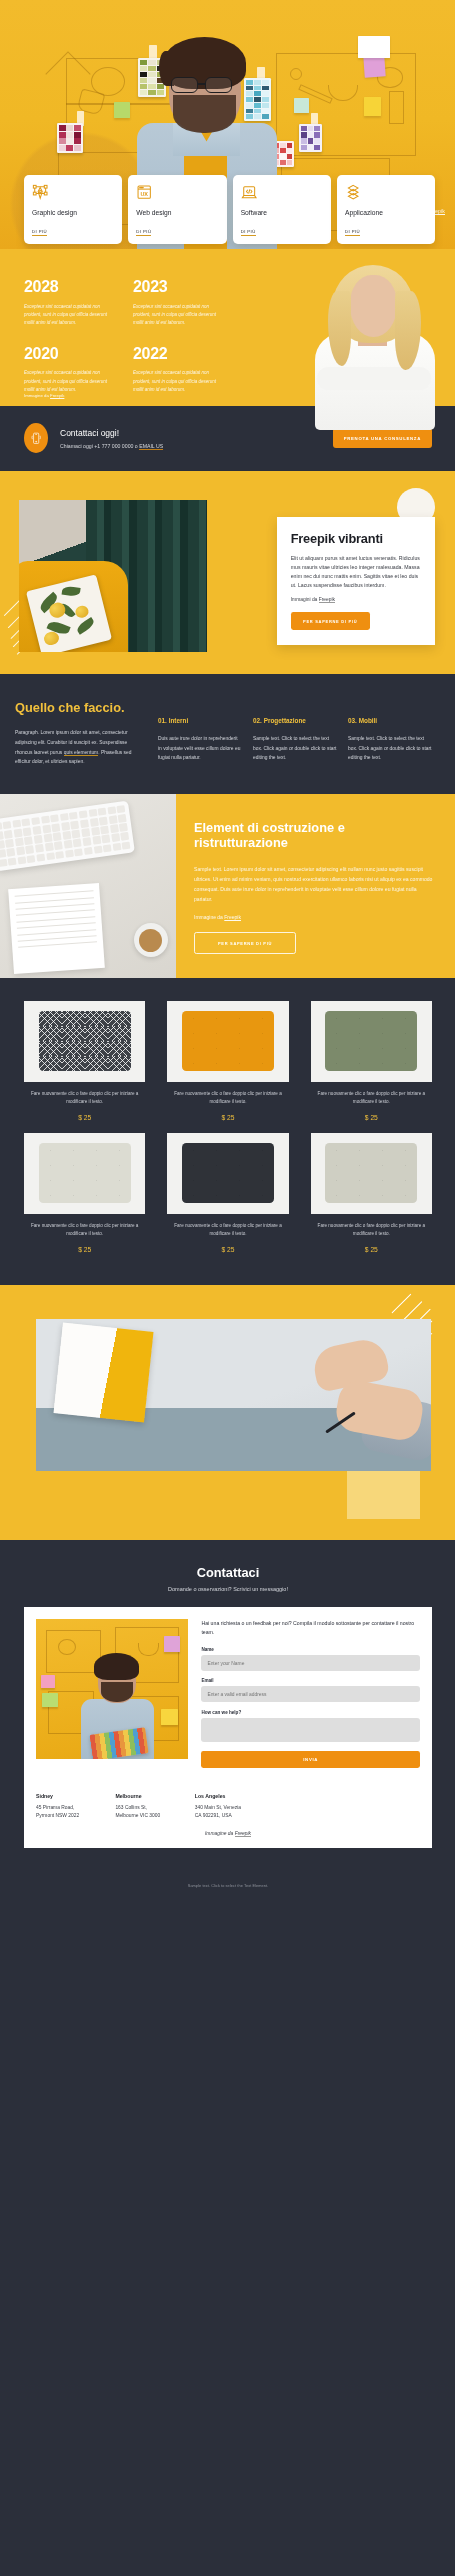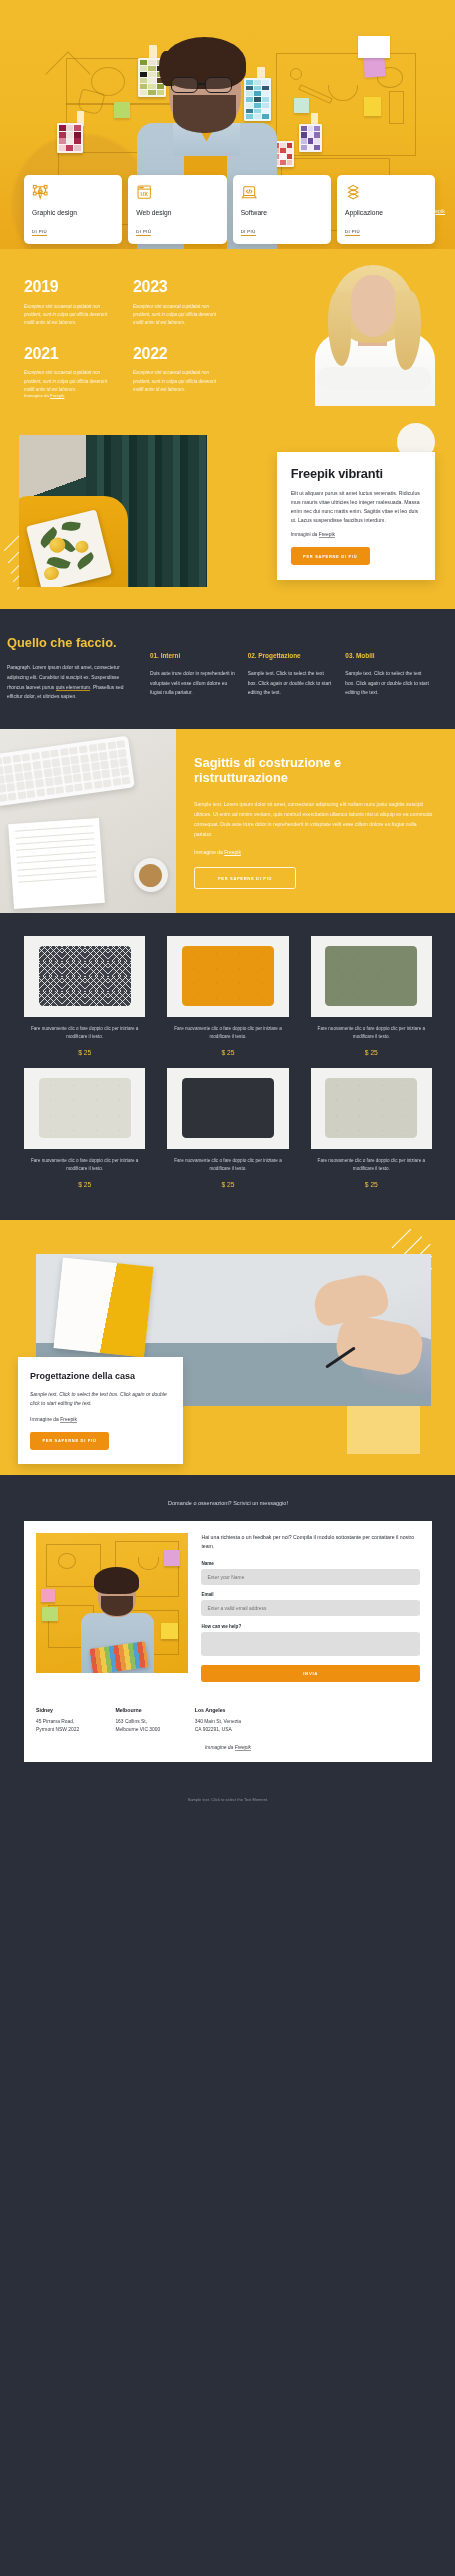--- a/index.html
+++ b/index.html
@@ -150,21 +150,21 @@
   }
   .vib-h { font-size:12.8px; font-weight:700; line-height:1.12; color:#1d1f25; margin-bottom:8px; letter-spacing:-0.2px;}
   .vib-p { font-size:5.2px; line-height:1.72; color:#3a3d45; margin-bottom:7.3px; }
   .vib-credit { font-size:4.9px; color:#3a3d45; margin-bottom:9.7px; }
   .vib-credit u { border-bottom:0.6px solid #999; text-decoration:none; }
   .btn-o2 { background:#ef8f10; color:#fff; border:none; width:79px; padding:6.7px 0;
      border-radius:2.4px; font-size:4px; letter-spacing:0.7px; font-weight:700; cursor:pointer;
      font-family:"Liberation Sans", sans-serif; }
 
   
-  .faccio { background:#2b2f3a; padding:27px 24px 27px 7px; display:flex; gap:12px; }
+  .faccio { background:#2b2f3a; padding:27px 24px 27px 7px; display:flex; gap:12px;margin-left:8px; }
   .faccio-left { width:131px; flex:0 0 auto; }
   .faccio-h { font-size:12.8px; font-weight:700; color:#f2c13c; line-height:1.15; margin-bottom:12px; }
   .faccio-p { font-size:4.9px; line-height:2.0; color:#d3d6dc; }
   .faccio-p u { border-bottom:0.6px solid #c08c1c; text-decoration:none; }
   .faccio-cols { display:flex; gap:11px; flex:1; padding-top:16px; }
   .fcol { flex:1; }
   .fcol-h { font-size:6.4px; font-weight:700; color:#f2c13c; margin-bottom:8.5px; line-height:1.3; }
   .fcol-p { font-size:4.9px; line-height:1.95; color:#d3d6dc; }
 
   
@@ -464,29 +464,29 @@
         <div class="card-title">Applicazione</div>
         <div class="card-link">DI PIÙ</div>
       </div>
 
     </div>
   </div>
 
   <div class="years">
     <div class="years-grid">
       <div>
-        <div class="yr-num">2019</div>
+        <div class="yr-num">2028</div>
         <div class="yr-txt">Excepteur sint occaecat cupidatat non proident, sunt in culpa qui officia deserunt mollit anim id est laborum.</div>
       </div>
       <div>
         <div class="yr-num">2023</div>
         <div class="yr-txt">Excepteur sint occaecat cupidatat non proident, sunt in culpa qui officia deserunt mollit anim id est laborum.</div>
       </div>
       <div>
-        <div class="yr-num">2021</div>
+        <div class="yr-num">2020</div>
         <div class="yr-txt">Excepteur sint occaecat cupidatat non proident, sunt in culpa qui officia deserunt mollit anim id est laborum.</div>
       </div>
       <div>
         <div class="yr-num">2022</div>
         <div class="yr-txt">Excepteur sint occaecat cupidatat non proident, sunt in culpa qui officia deserunt mollit anim id est laborum.</div>
       </div>
     </div>
     <div class="woman">
       <div class="w-body"></div>
       <div class="w-neck"></div>
@@ -494,20 +494,37 @@
       <div class="w-hair"></div>
       <div class="w-face"></div>
       <div class="w-hair2"></div>
       <div class="w-hair3"></div>
     </div>
     <div class="years-credit">
       <span>Immagine da </span><u>Freepik</u>
     </div>
   </div>
 
+  <div class="strip">
+    <div class="strip-icon">
+      <svg width="10.3" height="14.6" viewBox="0 0 24 32" fill="none" stroke="#fff" stroke-width="1.6">
+        <rect x="6" y="4" width="12" height="24" rx="2"></rect>
+        <circle cx="12" cy="24" r="1" fill="#fff"></circle>
+          <path d="M10 7h4"></path>
+        <path d="M3 10c-1 2-1 6 0 8M21 10c1 2 1 6 0 8"></path>
+      </svg>
+    </div>
+    <div class="strip-text">
+      <div class="strip-title">Contattaci oggi!</div>
+      <div class="strip-sub">
+        <span>Chiamaci oggi +1 777 000 0000 o </span><u>EMAIL US</u>
+      </div>
+    </div>
+    <button class="btn-orange">PRENOTA UNA CONSULENZA</button>
+  </div>
 
   <div class="vibrant">
     <div class="vib-deco-circle"></div>
     <div class="vib-lines">
       <i style="left:-4.9px;top:4.9px;width:29px;"></i>
       <i style="left:-2.4px;top:14.6px;width:35px;"></i>
       <i style="left:0px;top:24px;width:40px;"></i>
       <i style="left:3.6px;top:34px;width:35px;"></i>
       <i style="left:8.5px;top:44px;width:28px;"></i>
     </div>
@@ -639,21 +656,21 @@
           <i></i>
           <i></i>
           <i></i>
           <i></i>
           <i></i>
           <i></i>
         </div>
       <div class="coffee"></div>
     </div>
     <div class="prog-body">
-      <div class="prog-h">Sagittis di costruzione e ristrutturazione</div>
+      <div class="prog-h">Element di costruzione e ristrutturazione</div>
       <div class="prog-p">Sample text. Lorem ipsum dolor sit amet, consectetur adipiscing elit nullam nunc justo sagittis suscipit ultrices. Ut enim ad minim veniam, quis nostrud exercitation ullamco laboris nisi ut aliquip ex ea commodo consequat. Duis aute irure dolor in reprehenderit in voluptate velit esse cillum dolore eu fugiat nulla pariatur.</div>
       <div class="prog-credit">
         <span>Immagine da </span><u>Freepik</u>
       </div>
       <button class="btn-ghost">PER SAPERNE DI PIÙ</button>
     </div>
   </div>
 
   <div class="mobili">
     <div class="prod-grid">
@@ -719,31 +736,24 @@
     </div>
     <div class="casa-sq"></div>
     <div class="casa-photo">
       <div class="desk"></div>
       <div class="papers"></div>
       <div class="sleeve"></div>
       <div class="hand"></div>
       <div class="hand2"></div>
       <div class="pen"></div>
     </div>
-    <div class="casa-card">
-      <div class="casa-h">Progettazione della casa</div>
-      <div class="casa-p">Sample text. Click to select the text box. Click again or double click to start editing the text.</div>
-      <div class="casa-credit">
-        <span>Immagine da </span><u>Freepik</u>
-      </div>
-      <button class="btn-o2">PER SAPERNE DI PIÙ</button>
-    </div>
   </div>
 
   <div class="contatti">
+    <div class="cont-h">Contattaci</div>
     <div class="cont-sub">Domande o osservazioni? Scrivici un messaggio!</div>
 
     <div class="cont-panel">
       <div class="cont-photo">
         <div class="cp-grid">
           <i style="left:9.7px;top:11px;width:55px;height:43px;"></i>
           <i style="left:79px;top:8.5px;width:64px;height:56px;"></i>
           <i style="left:12px;top:72px;width:46px;height:43px;"></i>
           <i style="left:91px;top:77px;width:52px;height:45px;"></i>
           <i style="left:22px;top:20.7px;width:18px;height:16px;border-radius:50%;"></i>

